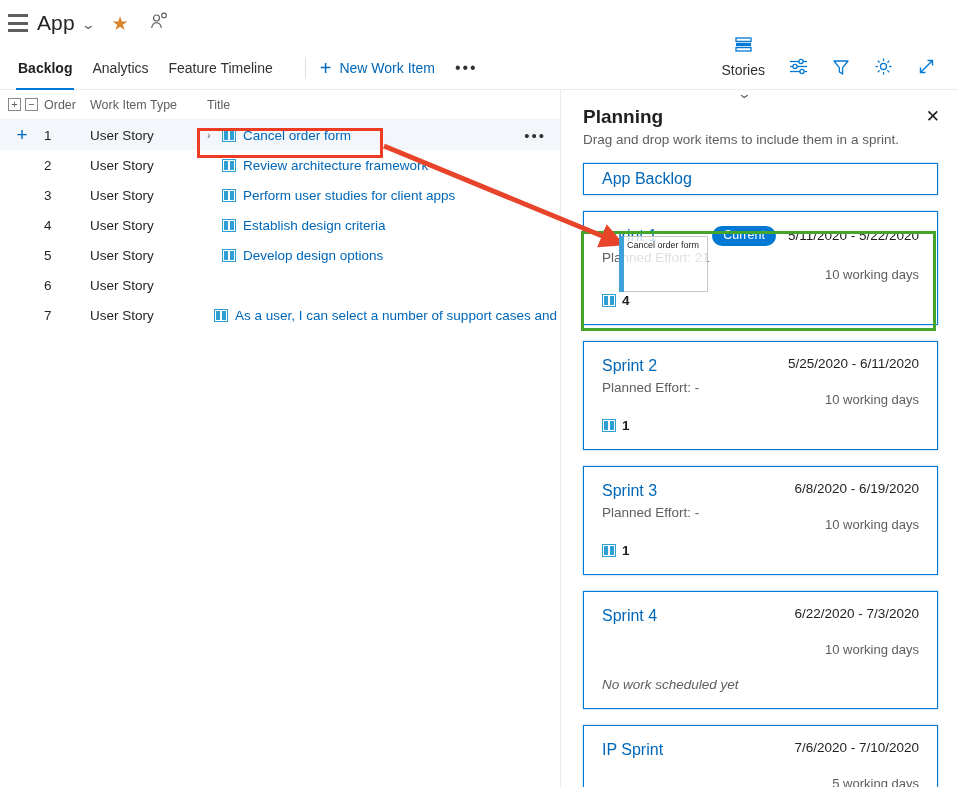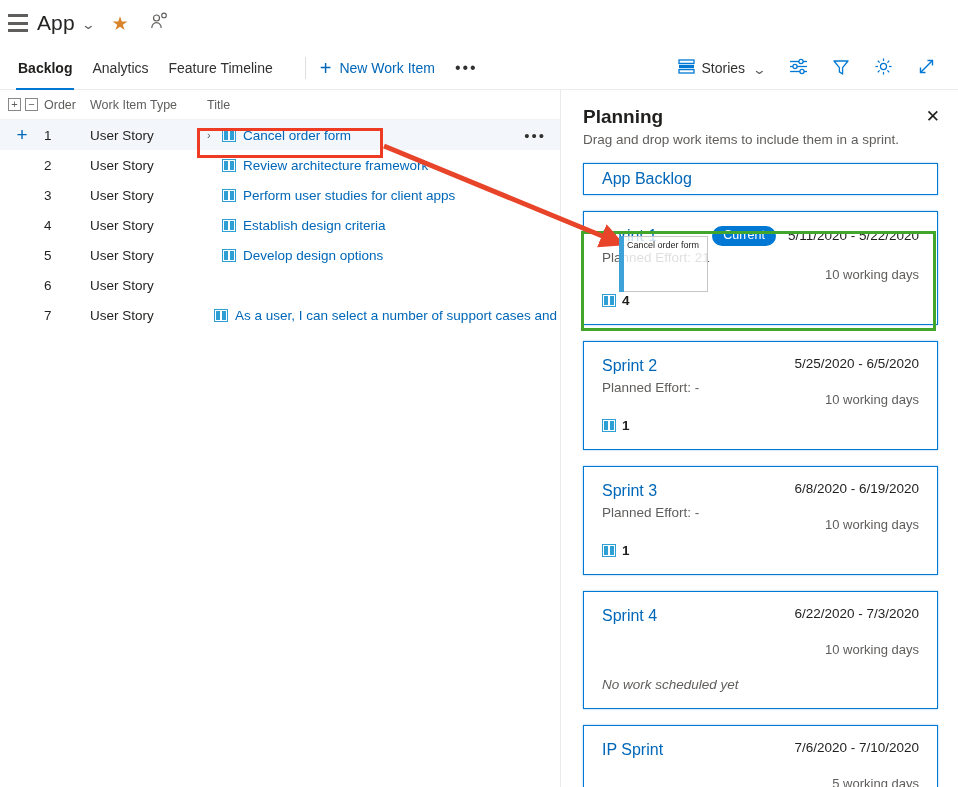--- a/index.html
+++ b/index.html
@@ -71,21 +71,21 @@
   .dots {
     color: #323130; font-size: 16px; letter-spacing: 2px;
     margin-left: 20px; cursor: pointer;
   }
   .nav-right {
     position: absolute; right: 10px; top: 0; height: 44px;
     display: flex; align-items: center; gap: 0;
   }
   .nav-right .ritem {
     display: flex; align-items: center; gap: 7px;
-    padding: 0 12px; cursor: pointer; color: #323130; font-size: 14px;
+    padding: 0 12px; cursor: pointer; color: #323130; font-size: 14px; flex-direction: column;
   }
 
   
   .main { display: flex; height: 741px; }
   .backlog { width: 560px; position: relative; }
   .grid-head {
     height: 29px; display: flex; align-items: center;
     font-size: 12.5px; color: #605e5c;
     border-bottom: 1px solid #f3f2f1;
   }
@@ -415,21 +415,21 @@
             </div>
           </div>
           <div class="card sprint">
             <div class="sprint-top">
               <div class="sprint-left">
                 <div class="sprint-name">Sprint 2</div>
                 <div class="sprint-effort">Planned Effort: -</div>
               </div>
               <div class="sprint-right">
                 <div class="sprint-daterow">
-                  <span class="sprint-dates">5/25/2020 - 6/5/2020</span>
+                  <span class="sprint-dates">5/25/2020 - 6/11/2020</span>
                 </div>
                 <div class="sprint-days">10 working days</div>
               </div>
             </div>
             <div class="sprint-count">
               <span class="wi-icon"><svg width="14" height="13" viewBox="0 0 14 13">
                   <rect x="0.5" y="0.5" width="13" height="12" fill="none" stroke="#2e9fd4" stroke-width="1"></rect>
                   <rect x="2" y="2" width="4" height="9" fill="#2e9fd4"></rect>
                   <rect x="8" y="2" width="4" height="9" fill="#2e9fd4"></rect>
                 </svg></span>

